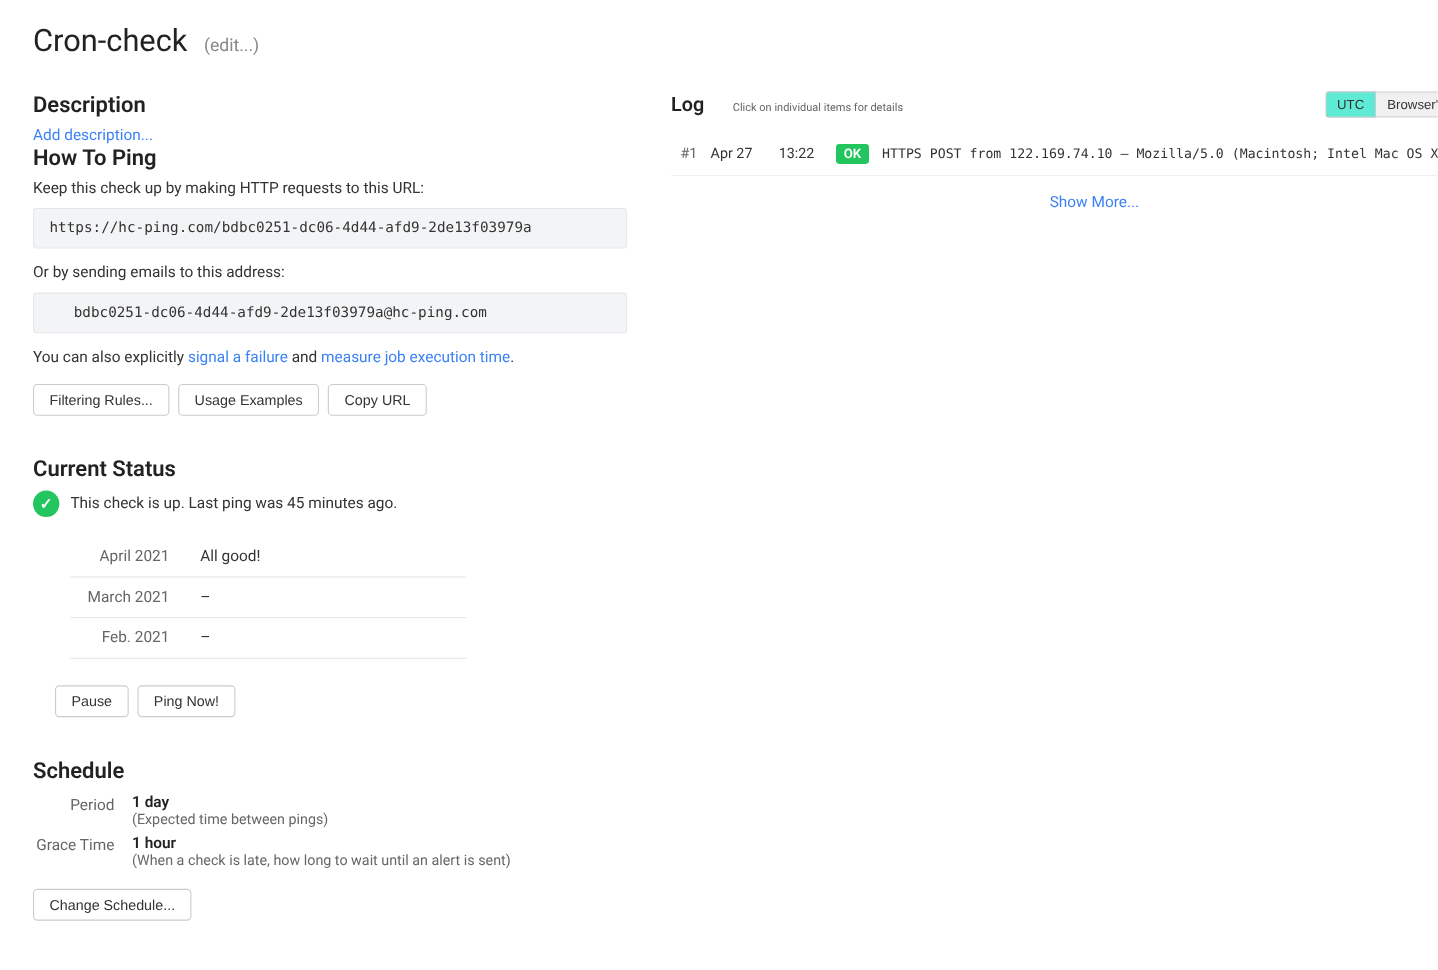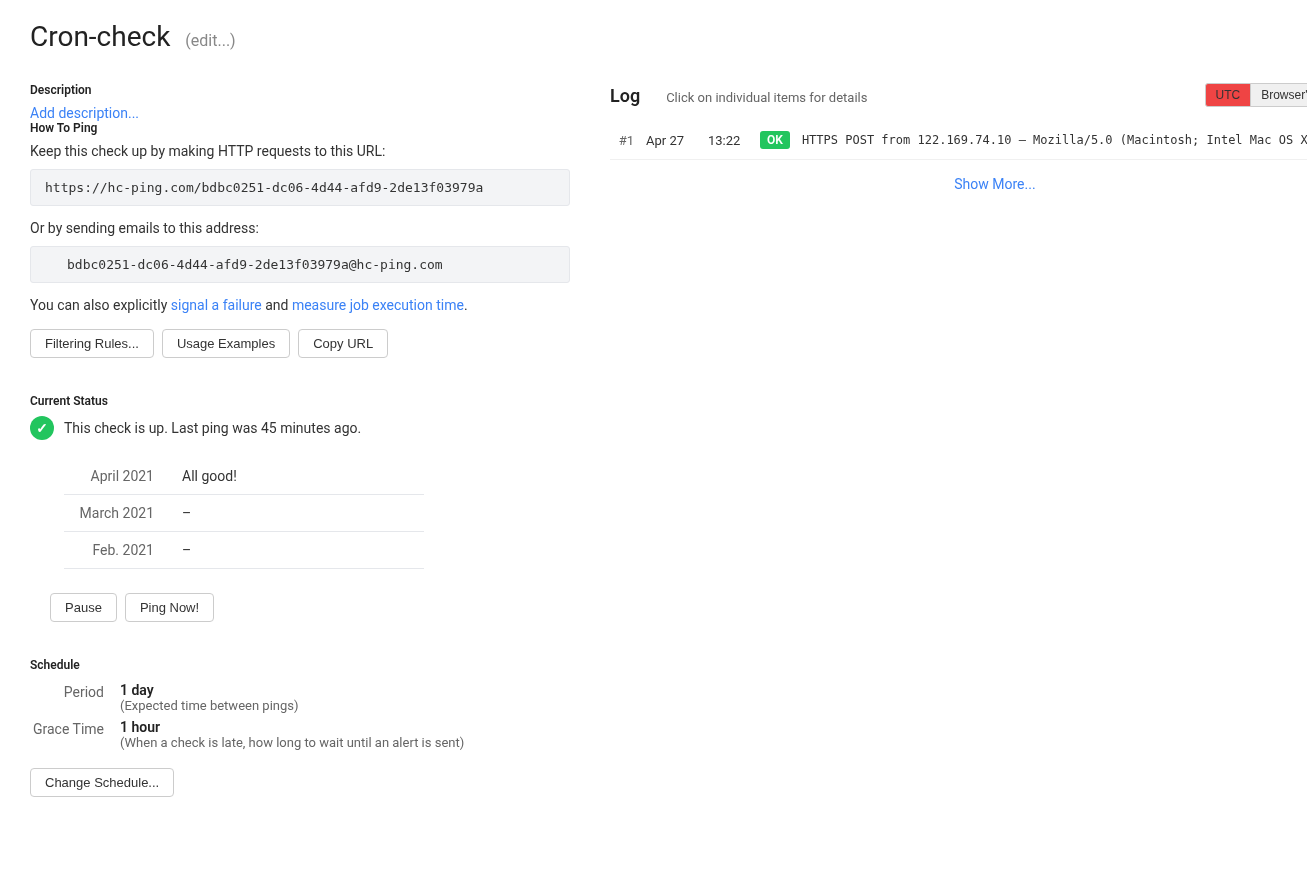--- a/index.html
+++ b/index.html
@@ -28,21 +28,21 @@
     }
     .left-panel {
       flex: 0 0 540px;
       max-width: 540px;
     }
     .right-panel {
       flex: 1;
     }
     
     .section-title {
-      font-size: 12px;
+      font-size: 20px;
       font-weight: 600;
       margin-bottom: 8px;
       color: #222;
     }
     .add-description-link {
       color: #3b82f6;
       text-decoration: none;
       font-size: 14px;
     }
 
@@ -203,33 +203,33 @@
       display: flex;
       align-items: baseline;
       gap: 26px;
     }
     .log-title {
       font-size: 18px;
       font-weight: 600;
       color: #222;
     }
     .log-subtitle {
-      font-size: 13px;
+      font-size: 10px;
       color: #666;
     }
     .tz-buttons {
       display: flex;
       gap: 0;
     }
     .tz-btn {
       padding: 4px 10px;
       border: 1px solid #ccc;
       font-size: 12px;
       cursor: pointer;
-      background: #ef4444;
+      background: #5eead4;
       color: #333;
     }
     .tz-btn:first-child {
       border-radius: 3px 0 0 3px;
     }
     .tz-btn:last-child {
       border-radius: 0 3px 3px 0;
       border-left: none;
       background: #f0f0f0;
       font-weight: 500;

